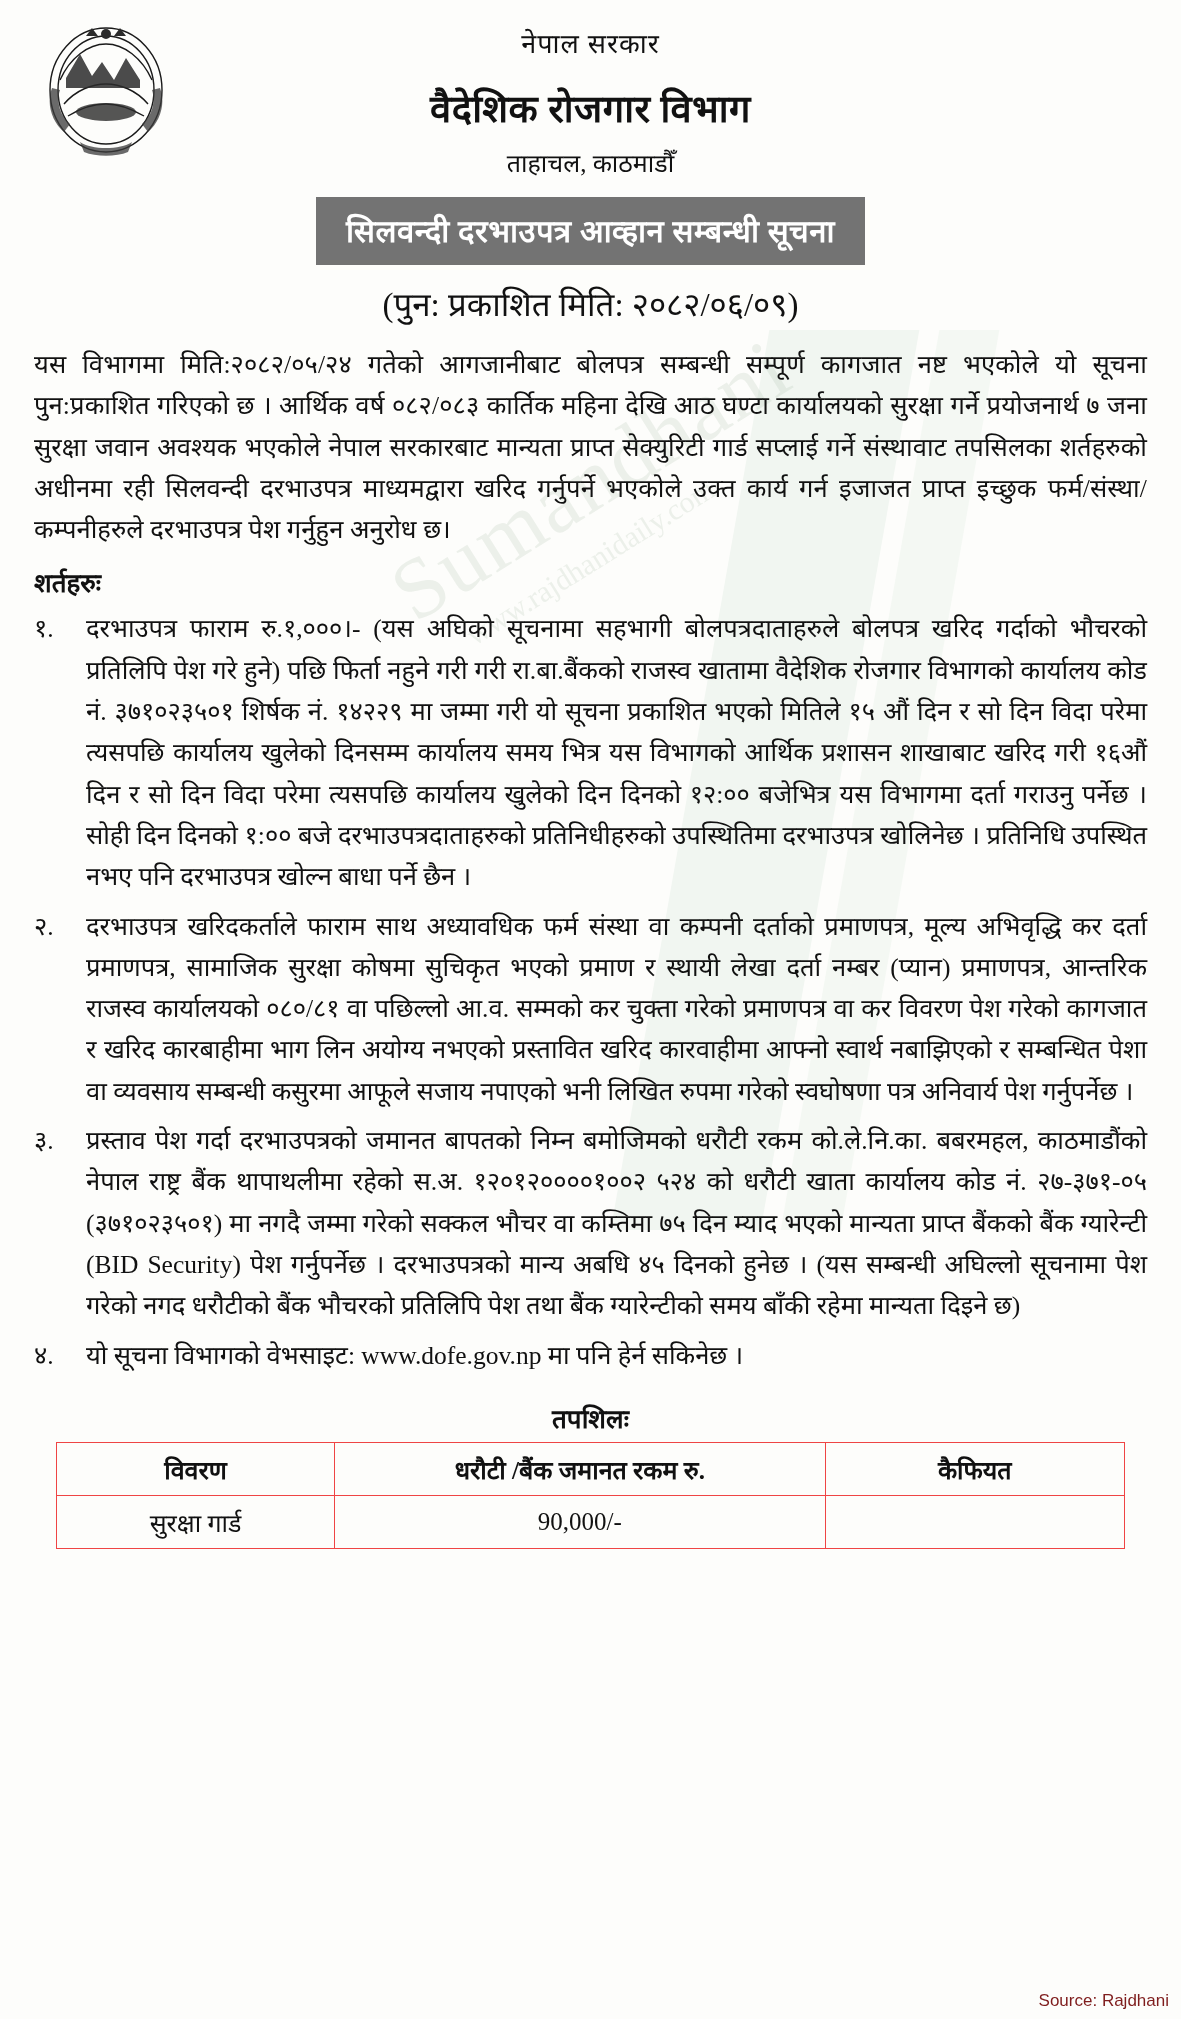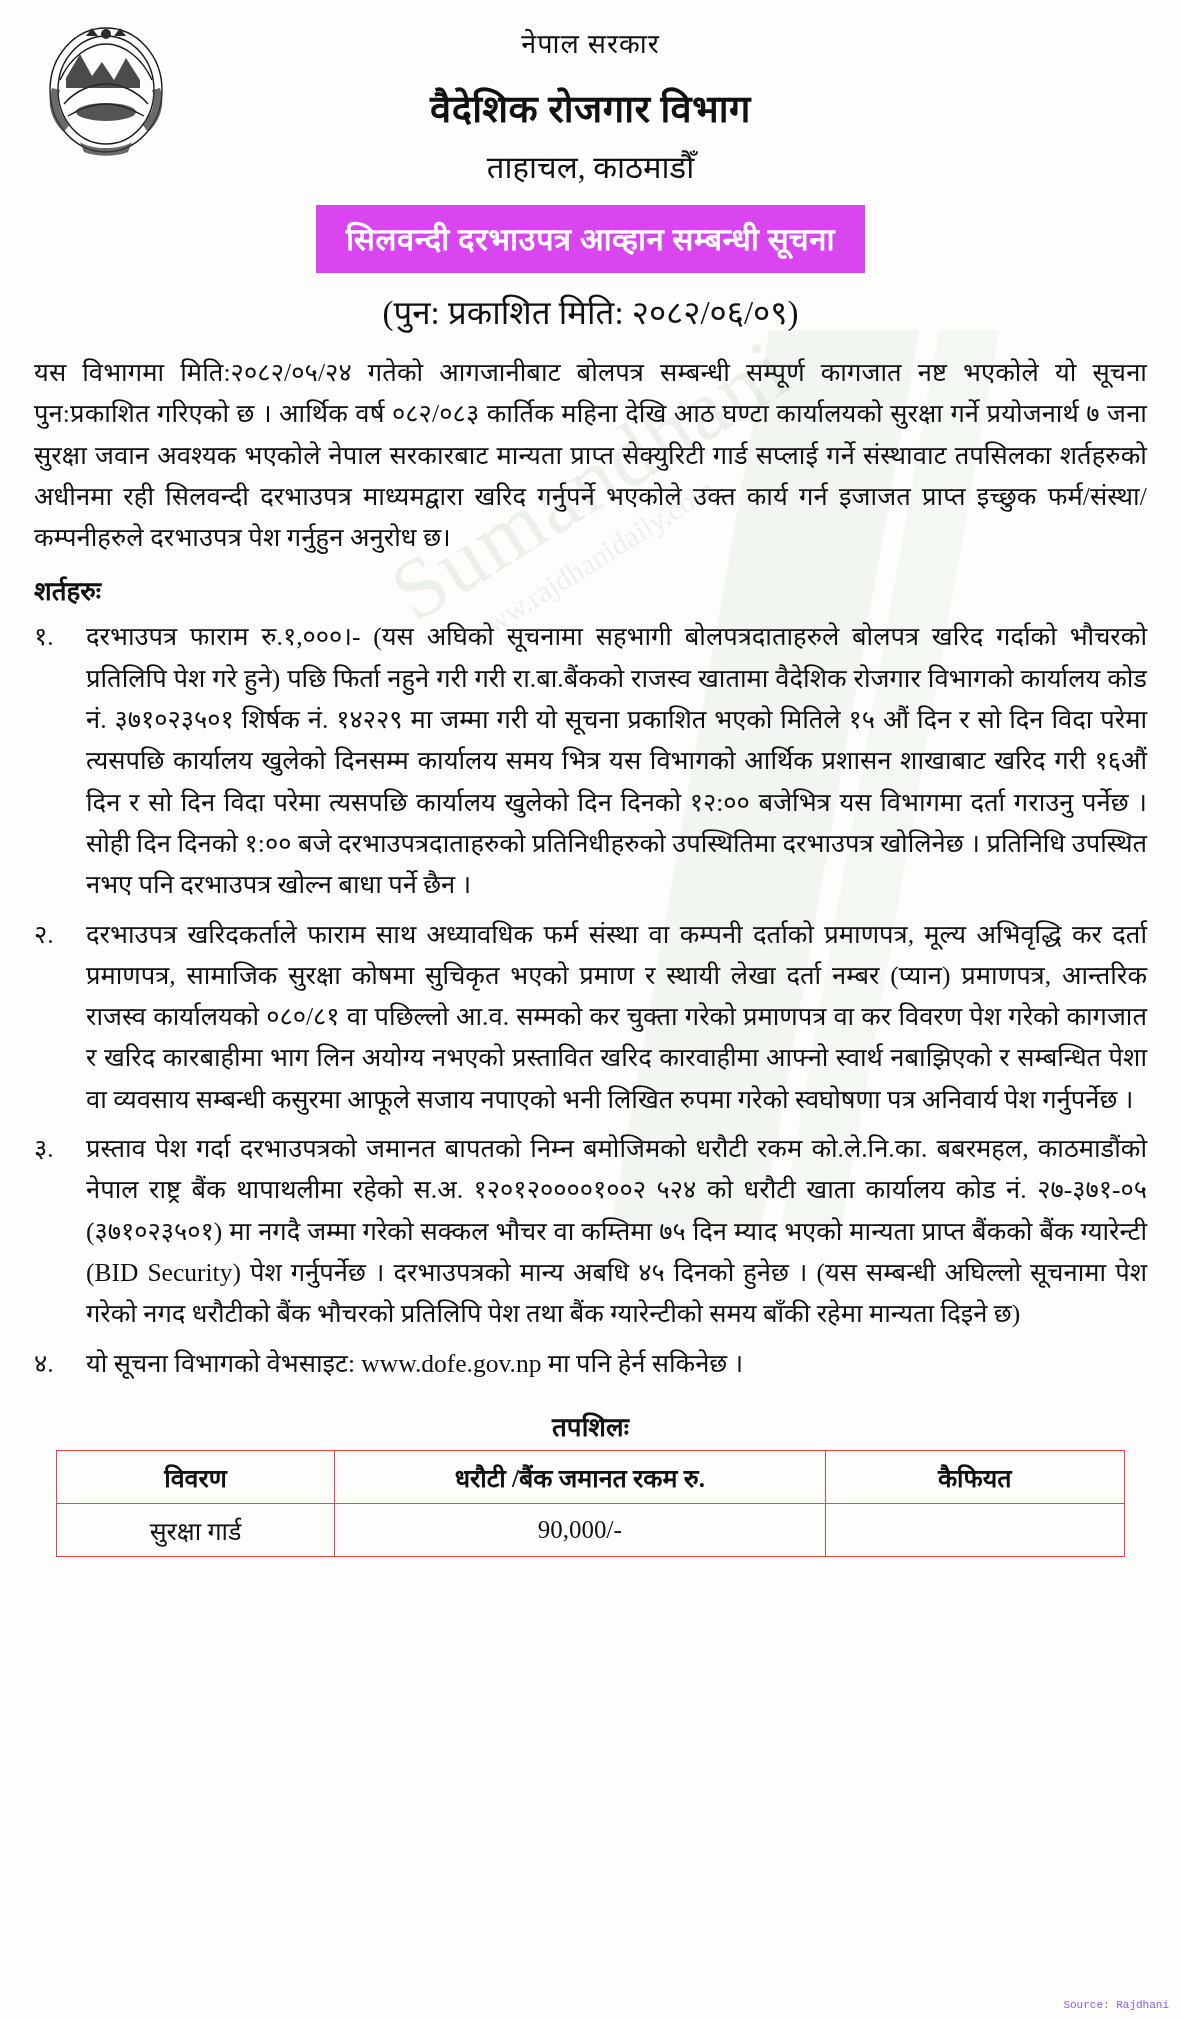--- a/index.html
+++ b/index.html
@@ -89,27 +89,27 @@
     font-size: 27px;
     margin-top: 12px;
   }
   .dept-name {
     font-size: 38px;
     font-weight: bold;
     margin-top: 20px;
     letter-spacing: 0.5px;
   }
   .address {
-    font-size: 31px;
+    font-size: 25px;
     margin-top: 12px;
   }
 
   .title-banner {
     display: inline-block;
-    background: #d946ef;
+    background: #737373;
     color: #ffffff;
     font-size: 31px;
     font-weight: bold;
     padding: 12px 30px 14px 30px;
     margin-top: 18px;
     letter-spacing: 0.5px;
   }
   .republish {
     font-size: 33px;
     margin-top: 16px;
@@ -182,23 +182,23 @@
   table.schedule td.cell-empty { }
 
   .col-1 { width: 26%; }
   .col-2 { width: 46%; }
   .col-3 { width: 28%; }
 
   .source {
     position: absolute;
     right: 12px;
     bottom: 8px;
-    font-size: 11px;
-    color: #8b5cf6;
-    font-family: Liberation Mono, monospace;
+    font-size: 17px;
+    color: #7f1d1d;
+    font-family: Liberation Sans, sans-serif;
     z-index: 3;
   }
 </style>
 </head>
 <body>
 
 <div class="page">
 
   <div class="watermark">Sumandhani</div>
   <div class="watermark-sub">www.rajdhanidaily.com</div>

